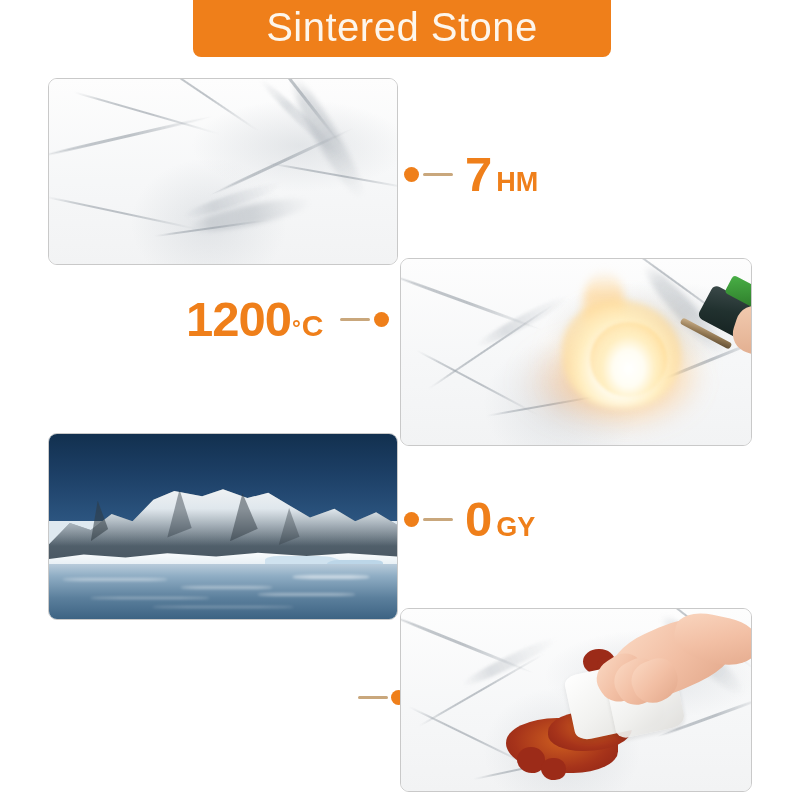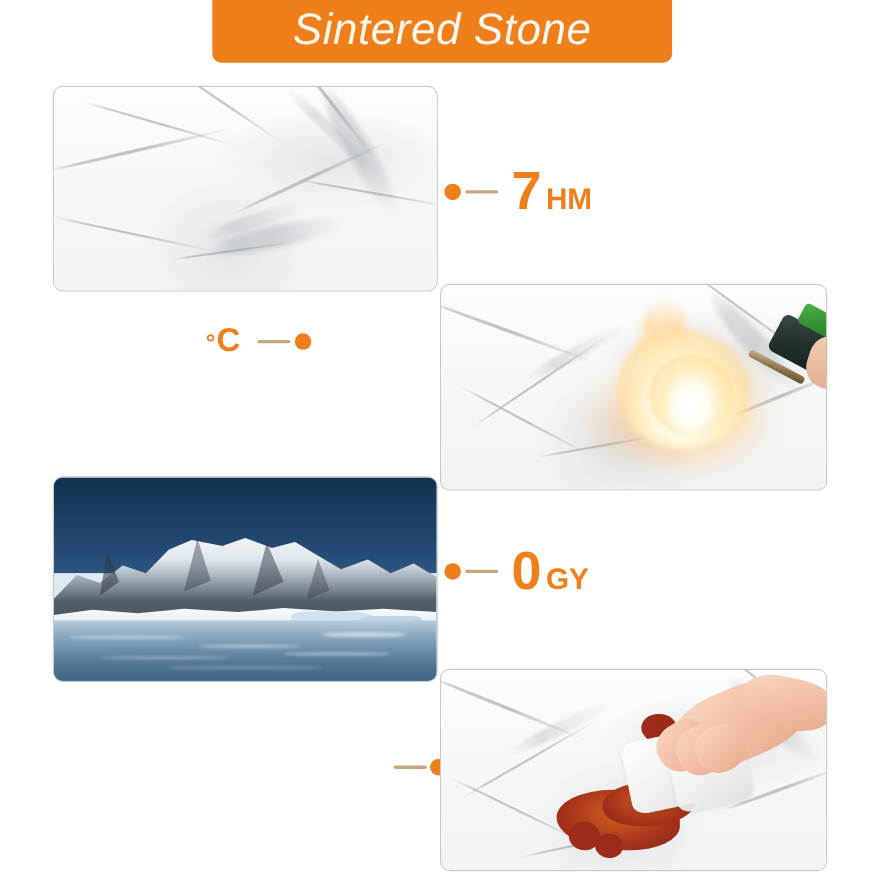--- a/index.html
+++ b/index.html
@@ -182,21 +182,21 @@
   #callout-radiation  { left:404px; top:495px; }
   #callout-radiation .leader { margin-left:4px; margin-right:12px; }
 
   #callout-stain      { left:358px; top:690px; }
   #callout-stain .leader { margin-right:3px; }
 </style>
 </head>
 <body>
 
 <div id="title-banner" style="background: rgb(239, 127, 26);">
-  <span id="title-text" style="color: rgb(253, 246, 236); font-style: italic;">Sintered Stone</span>
+  <span id="title-text" style="color: rgb(253, 246, 236);">Sintered Stone</span>
 </div>
 
 <div class="panel" id="panel-marble" style="border-color: rgb(201, 201, 201);">
   <div class="shot marble">
     <div class="vein" style="left:-4%;  top:30%; width:52%; height:3px;  transform:rotate(-13deg);"></div>
     <div class="vein" style="left:6%;   top:18%; width:44%; height:2px;  transform:rotate(16deg);"></div>
     <div class="vein" style="left:26%;  top:8%;  width:38%; height:2px;  transform:rotate(34deg);"></div>
     <div class="vein" style="left:44%;  top:44%; width:46%; height:3px;  transform:rotate(-25deg);"></div>
     <div class="vein" style="left:52%;  top:6%;  width:40%; height:3px;  transform:rotate(52deg);"></div>
     <div class="vein" style="left:62%;  top:52%; width:44%; height:2px;  transform:rotate(10deg);"></div>
@@ -240,20 +240,21 @@
 
     <div class="torch-nozzle" style="left:79%; top:38%; width:16%; height:7px;"></div>
     <div class="torch-body" style="left:86%; top:20%; width:17%; height:20%;"></div>
     <div class="torch-green" style="left:93%; top:12%; width:9%;  height:11%;"></div>
     <div class="torch-hand" style="left:95%; top:26%; width:14%; height:26%;"></div>
   </div>
 </div>
 
 <div class="callout" id="callout-heat">
   <span class="metric" style="color: rgb(239, 127, 26);">
+    <span class="num">1200</span>
     <span class="deg">°</span>
     <span class="degc">C</span>
   </span>
   <span class="leader" style="background: rgb(201, 167, 124);"></span>
   <span class="dot" style="background: rgb(239, 127, 26);"></span>
 </div>
 
 <div class="panel" id="panel-glacier" style="border-color: rgb(201, 201, 201);">
   <div class="shot" style="background:#dfe9f0;">
     <div class="sky"></div>

